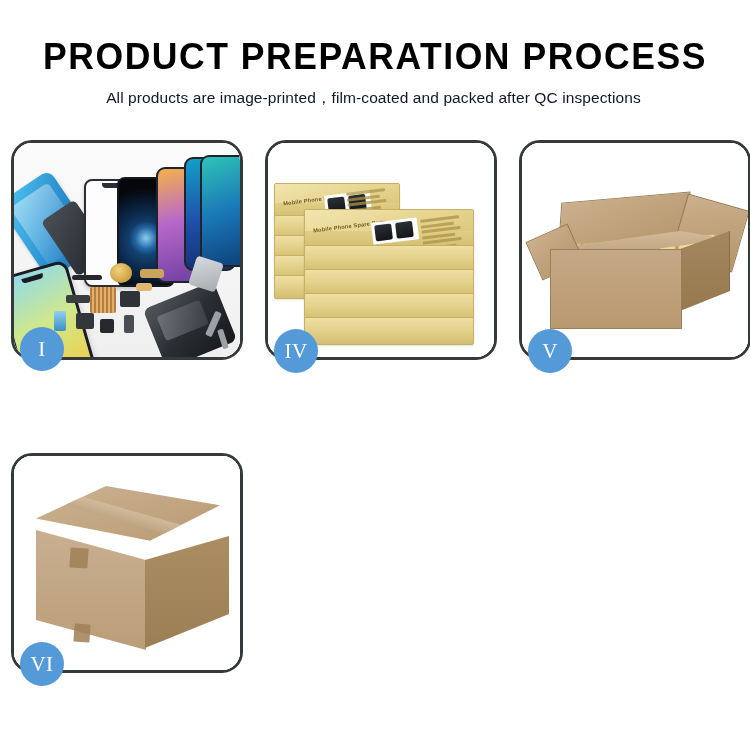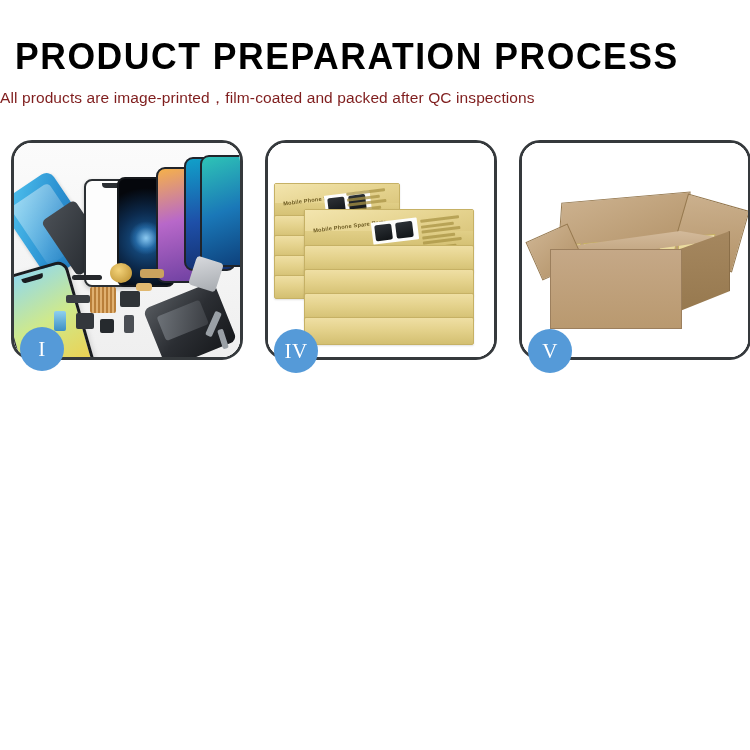--- a/index.html
+++ b/index.html
@@ -6,37 +6,37 @@
   body{
     width:750px;height:750px;
     background:#ffffff;
     font-family:"Liberation Sans", sans-serif;
     overflow:hidden;
     position:relative;
   }
   .page{position:relative;width:750px;height:750px;}
 
   
-  .header{position:absolute;left:0;top:0;width:750px;}
+  .header{position:absolute;left:0;top:0;width:750px;text-align:center;}
   .title{
     margin:0;padding:0;
     font-size:37px;
     line-height:42px;
     font-weight:700;
     letter-spacing:1.6px;
     color:#000000;
     font-family:"Liberation Sans", sans-serif;
     transform:scaleX(0.96);
     margin-top:36px;
   }
   .subtitle{
     margin:10px 3px 0 0;
     font-size:15.5px;
     line-height:19px;
-    color:#7f1d1d;
+    color:#0f172a;
     letter-spacing:0.1px;
     font-weight:400;
   }
 
   
   .grid{
     position:absolute;
     left:11px; top:140px;
     width:728px;
     display:grid;
@@ -417,15 +417,32 @@
             <span class="c-rim"></span>
             <span class="flap left"></span>
             <span class="c-side"></span>
             <span class="c-front"></span>
           </div>
         </div>
       </div>
       <div class="badge">V</div>
     </div>
 
+    <div class="panel">
+      <div class="panel-inner">
+        <div class="p6-bg">
+          <div class="sealed">
+            <span class="sheen"></span>
+            <span class="s-top">
+              <span class="tape"></span>
+            </span>
+            <span class="s-left"></span>
+            <span class="s-right"></span>
+            <span class="tab a"></span>
+            <span class="tab b"></span>
+          </div>
+        </div>
+      </div>
+      <div class="badge">VI</div>
+    </div>
 
   </div>
 </div>
 
 </body></html>

